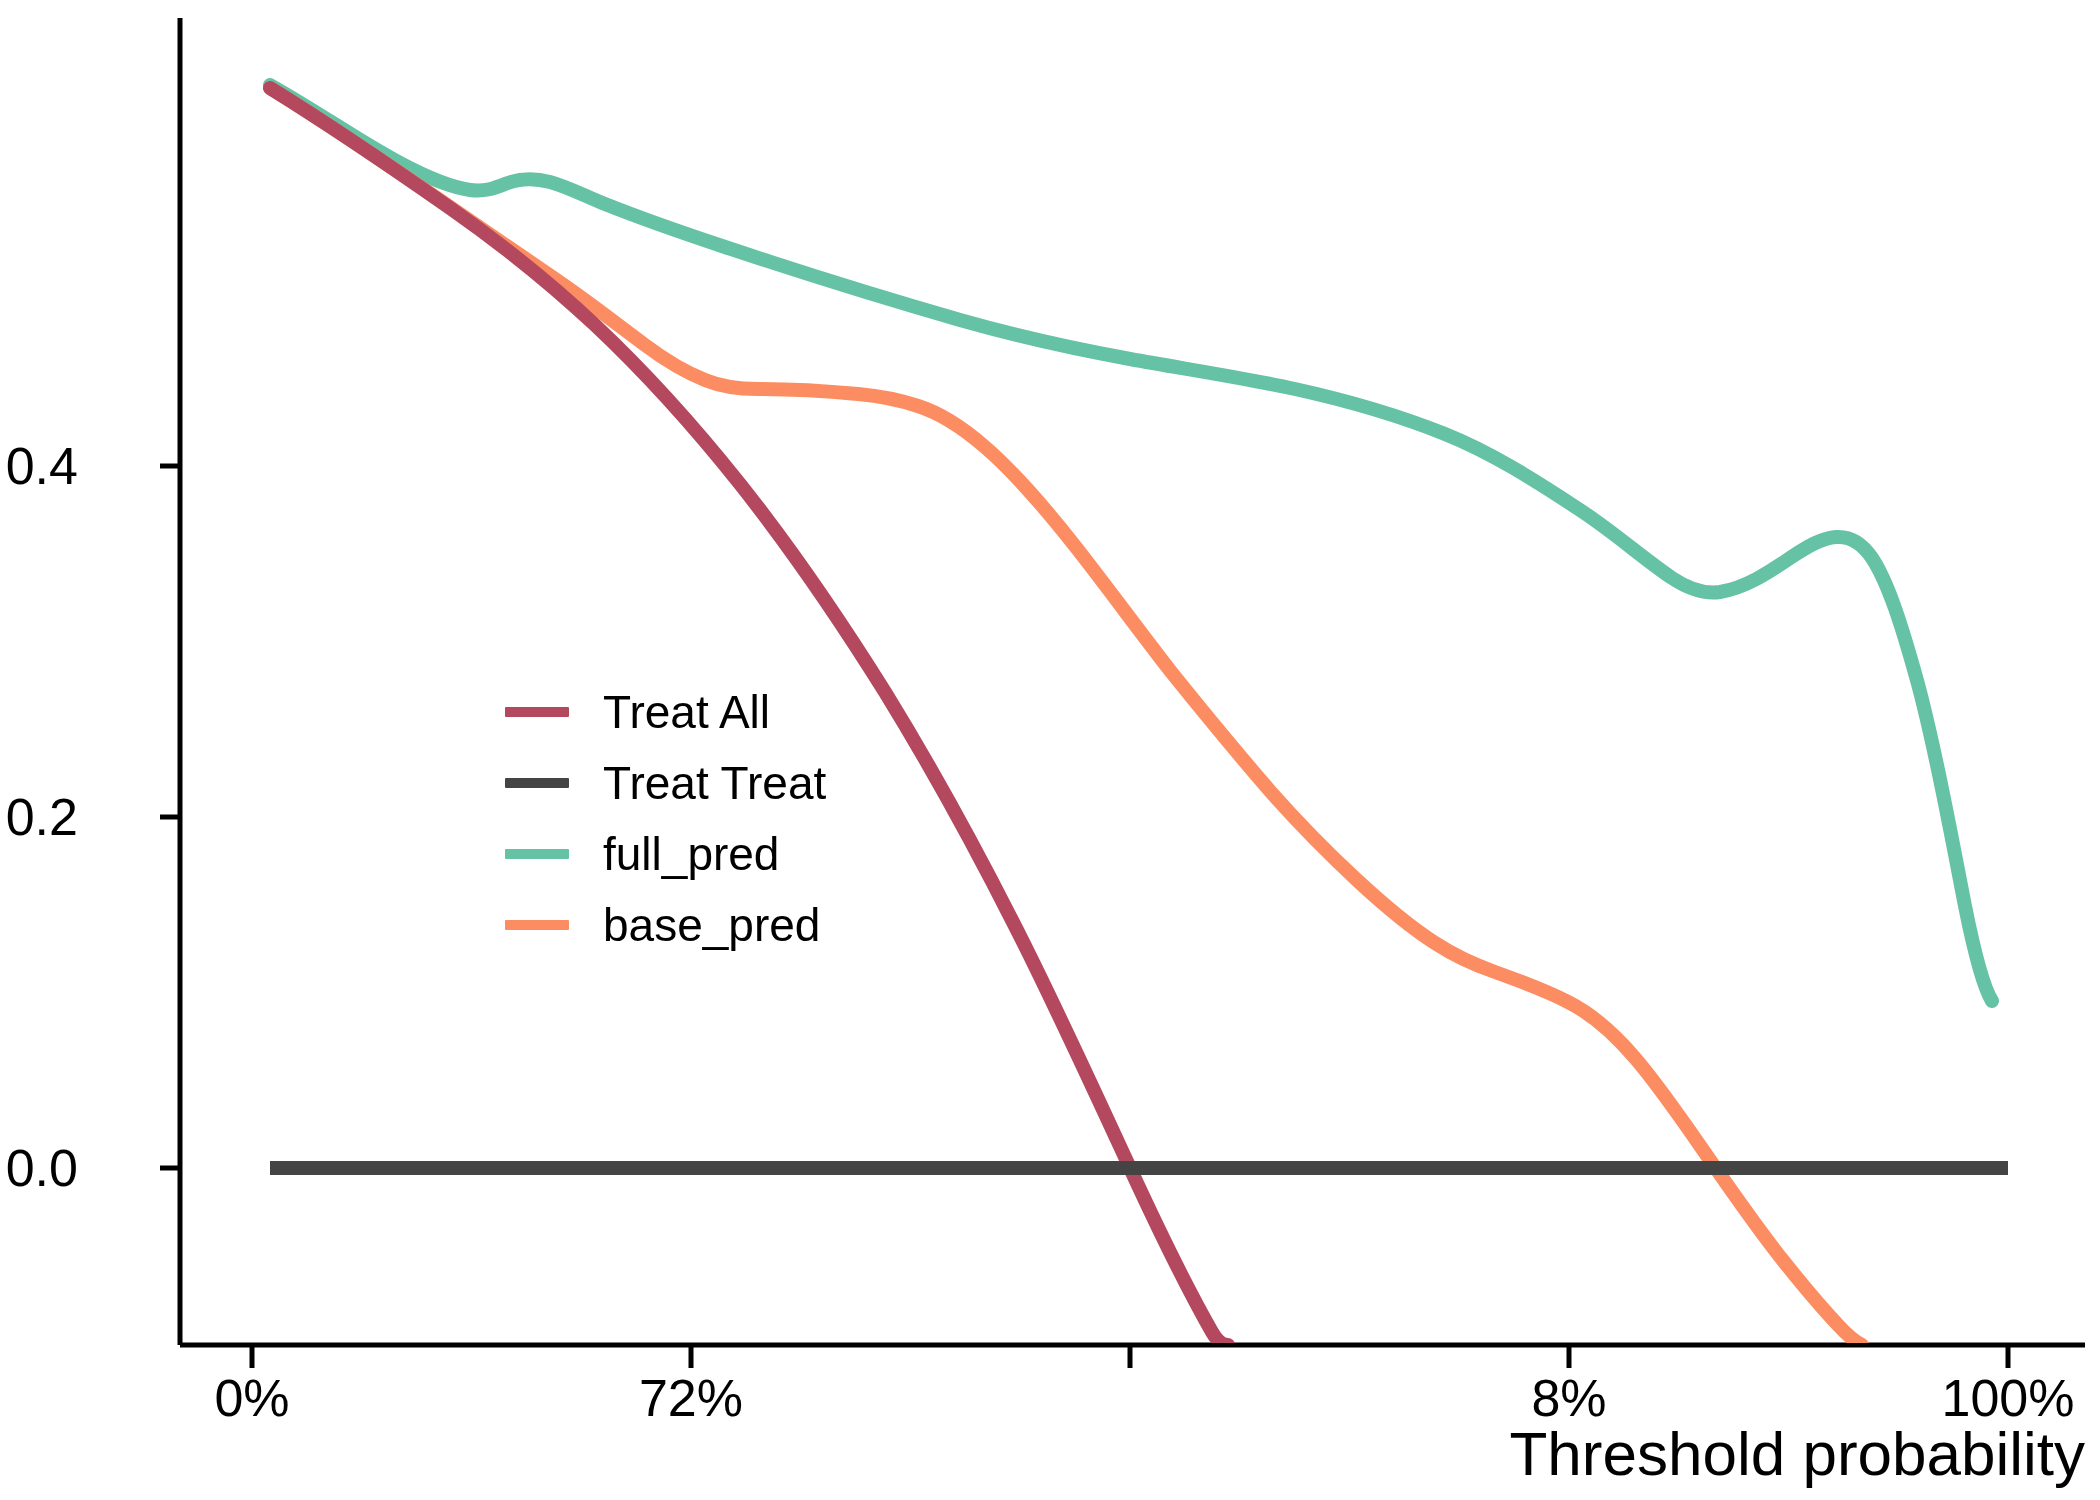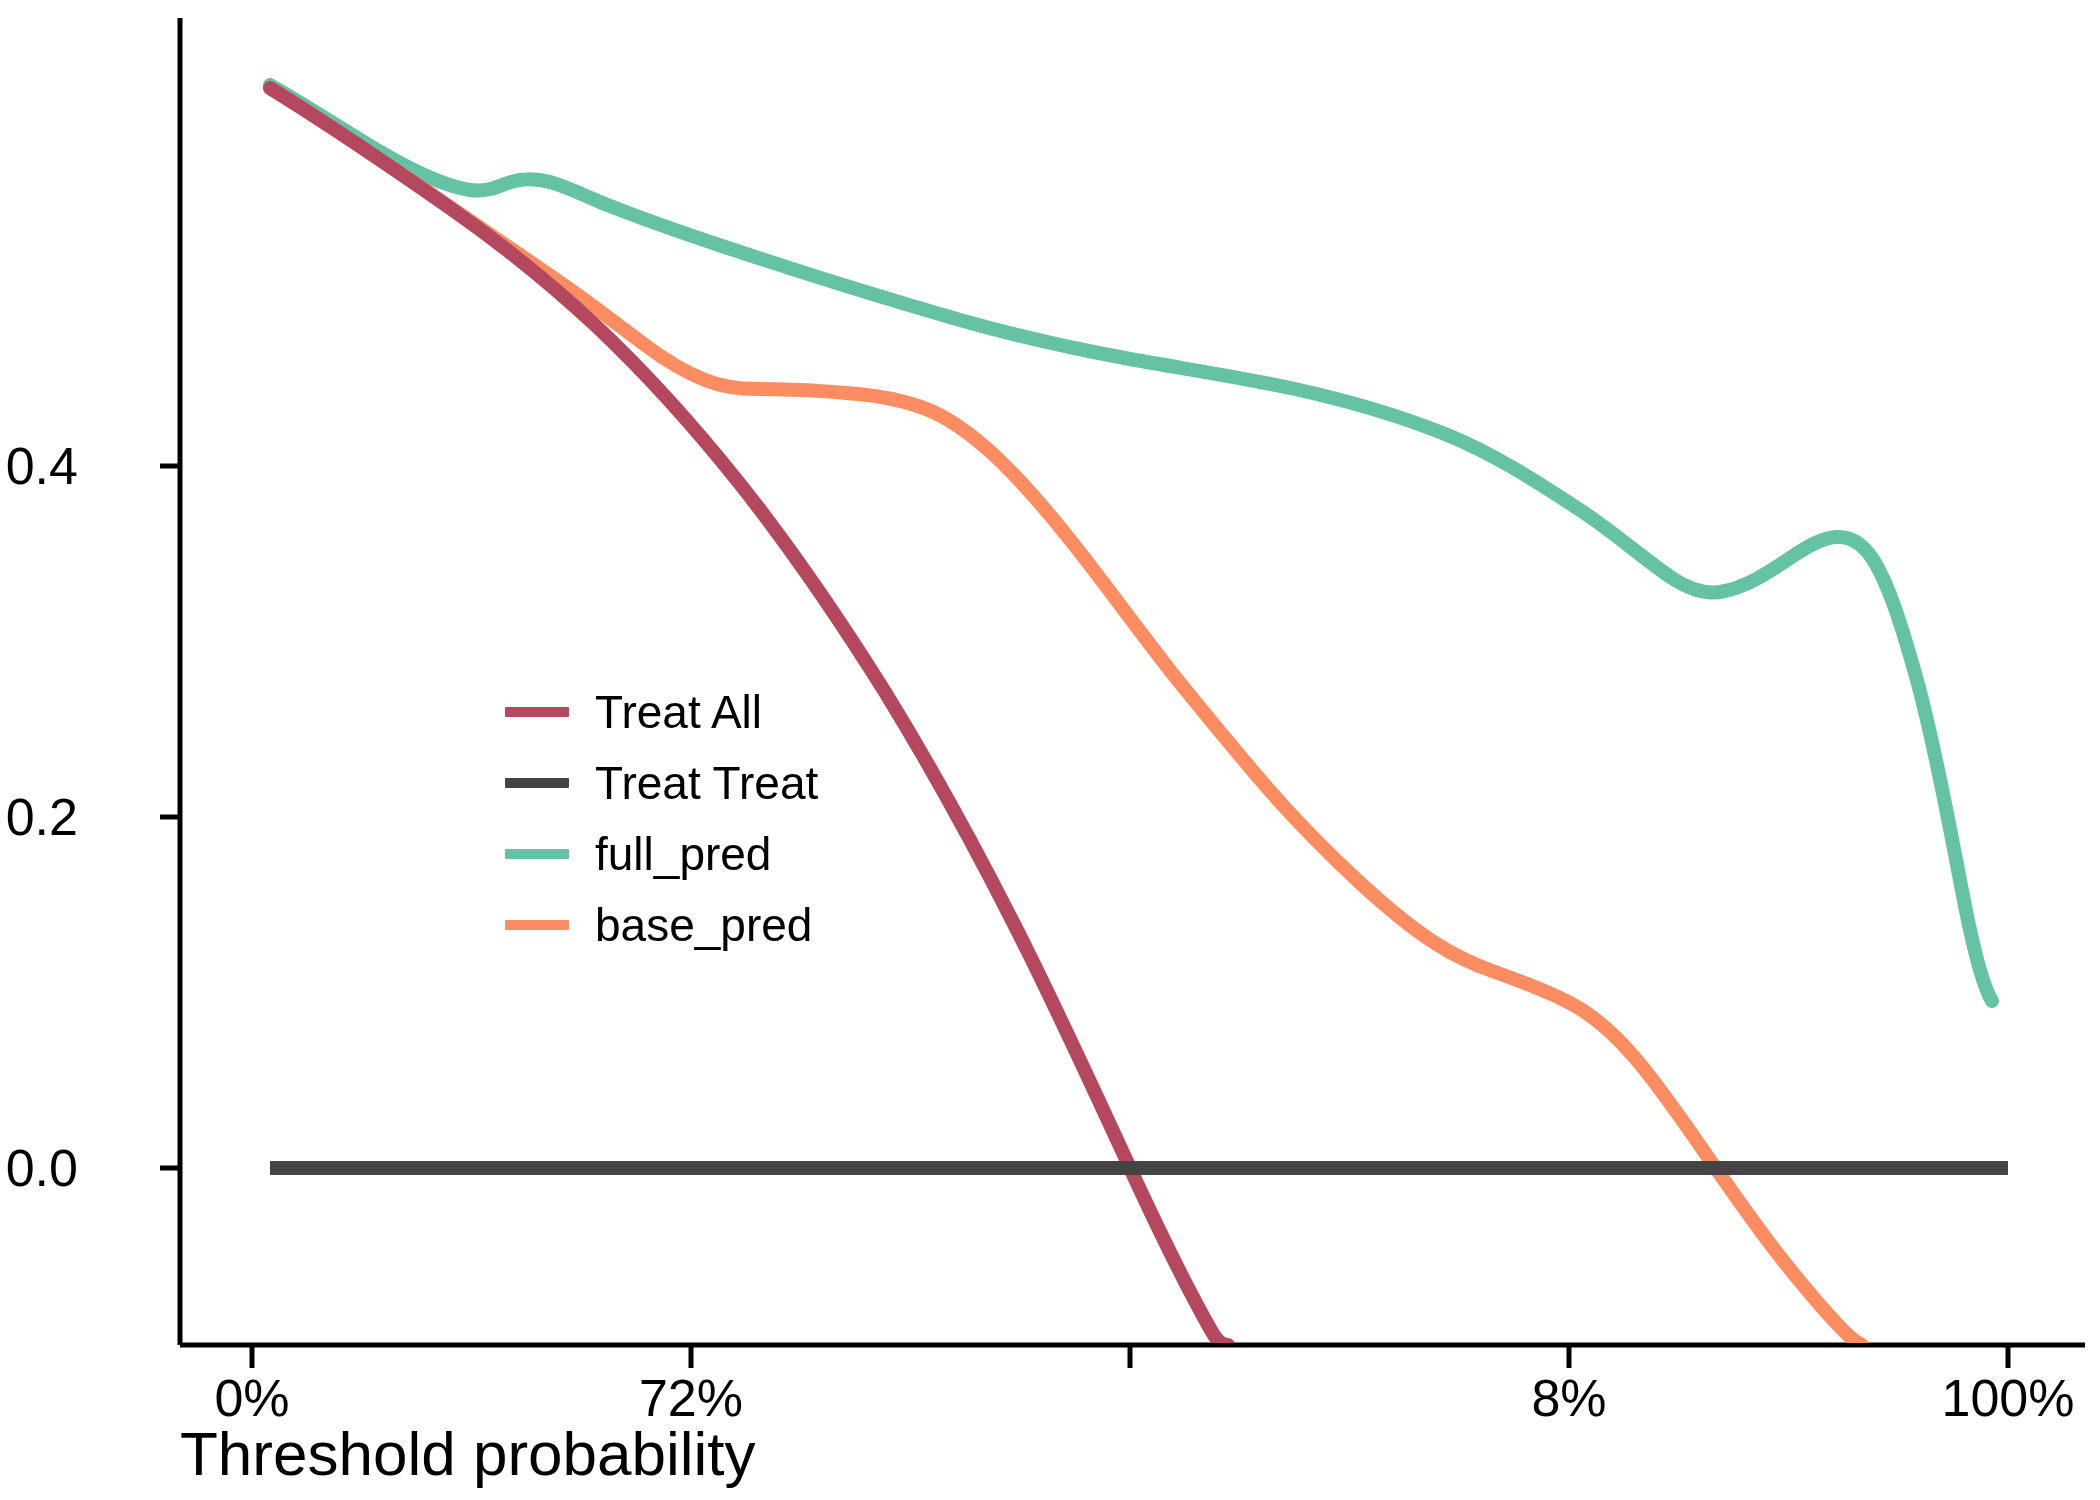--- a/index.html
+++ b/index.html
@@ -22,21 +22,21 @@
     top: 655px;
     width: 1200px;
     height: 90px;
   }
 
   #xlabel {
     position: absolute;
     left: 180px;
     top: 1418px;
     width: 1905px;
-    text-align: left;
+    text-align: right;
     font-size: 62px;
     color: #000000;
     white-space: nowrap;
   }
 
   
   .ytick {
     position: absolute;
     right: 2022px;      
     width: 300px;
@@ -68,21 +68,21 @@
     align-items: center;
     height: 71px;
   }
   .legend-key {
     width: 64px;
     height: 10px;
     border-radius: 1px;
     flex: 0 0 auto;
   }
   .legend-label {
-    margin-left: 26px;
+    margin-left: 34px;
     font-size: 46px;
     color: #000000;
     white-space: nowrap;
     line-height: 1;
   }
 
   svg { display: block; }
   .plot-line { fill: none; stroke-linecap: round; stroke-linejoin: round; }
 </style>
 </head>

